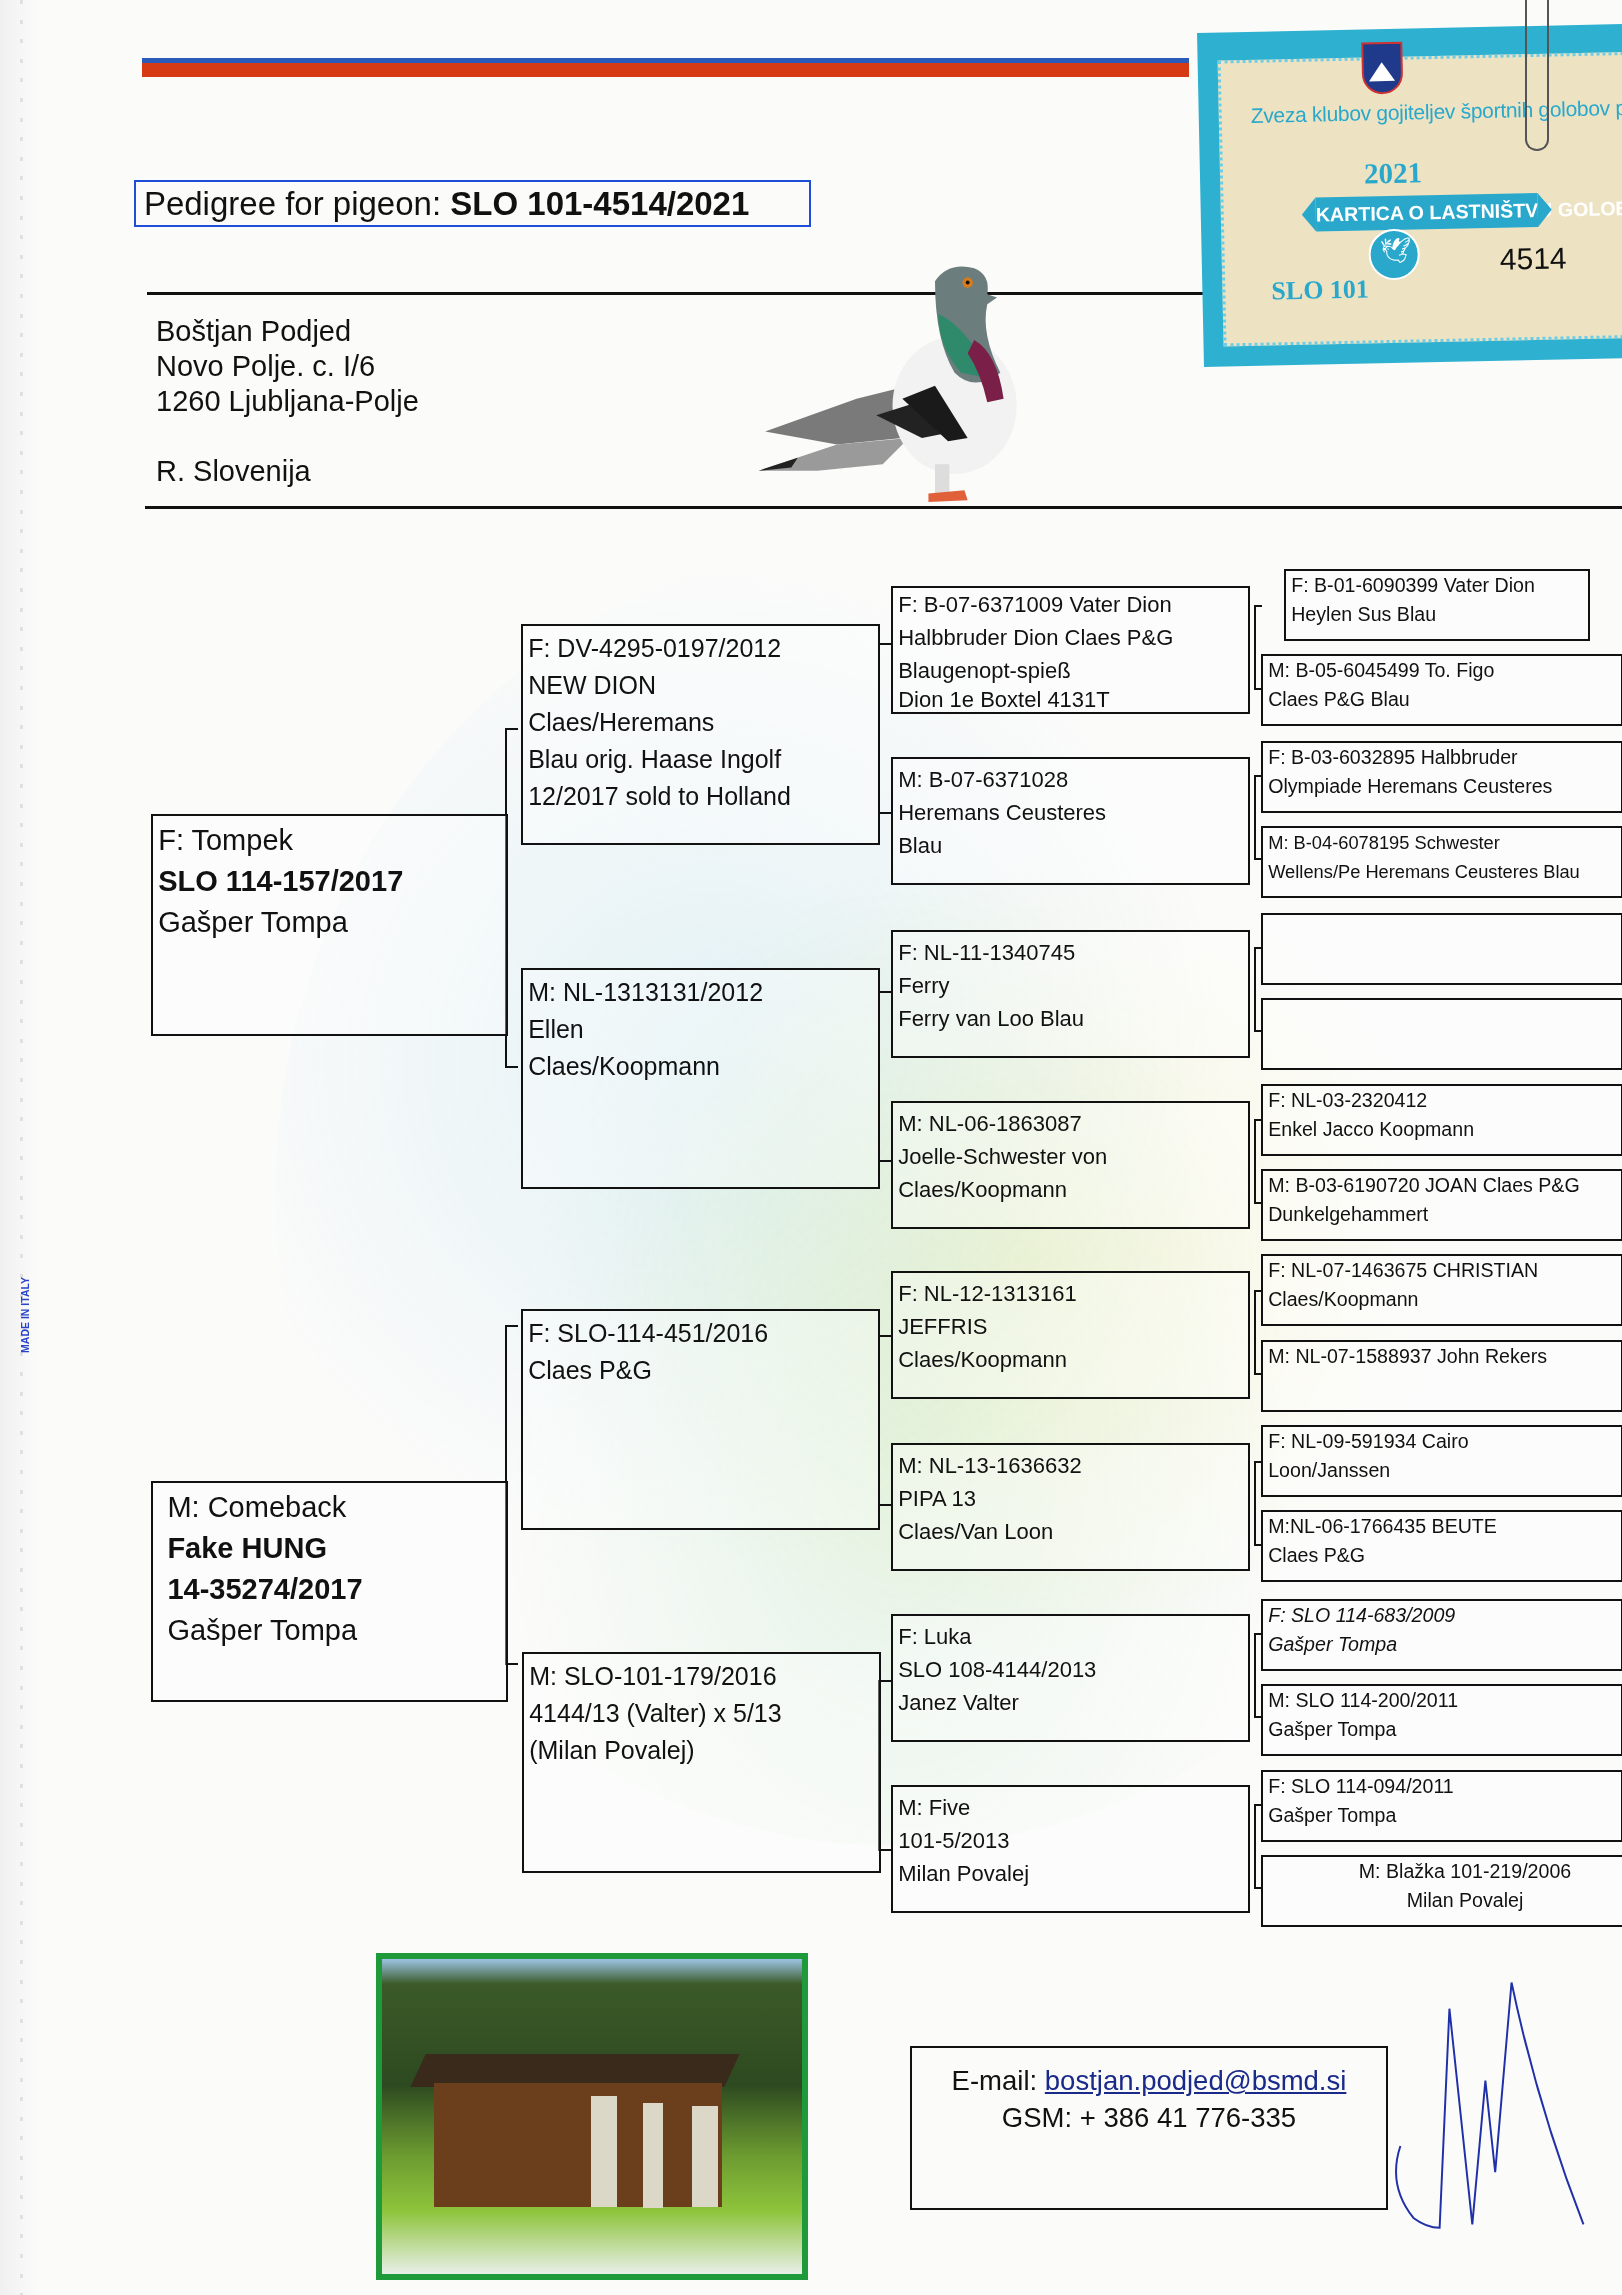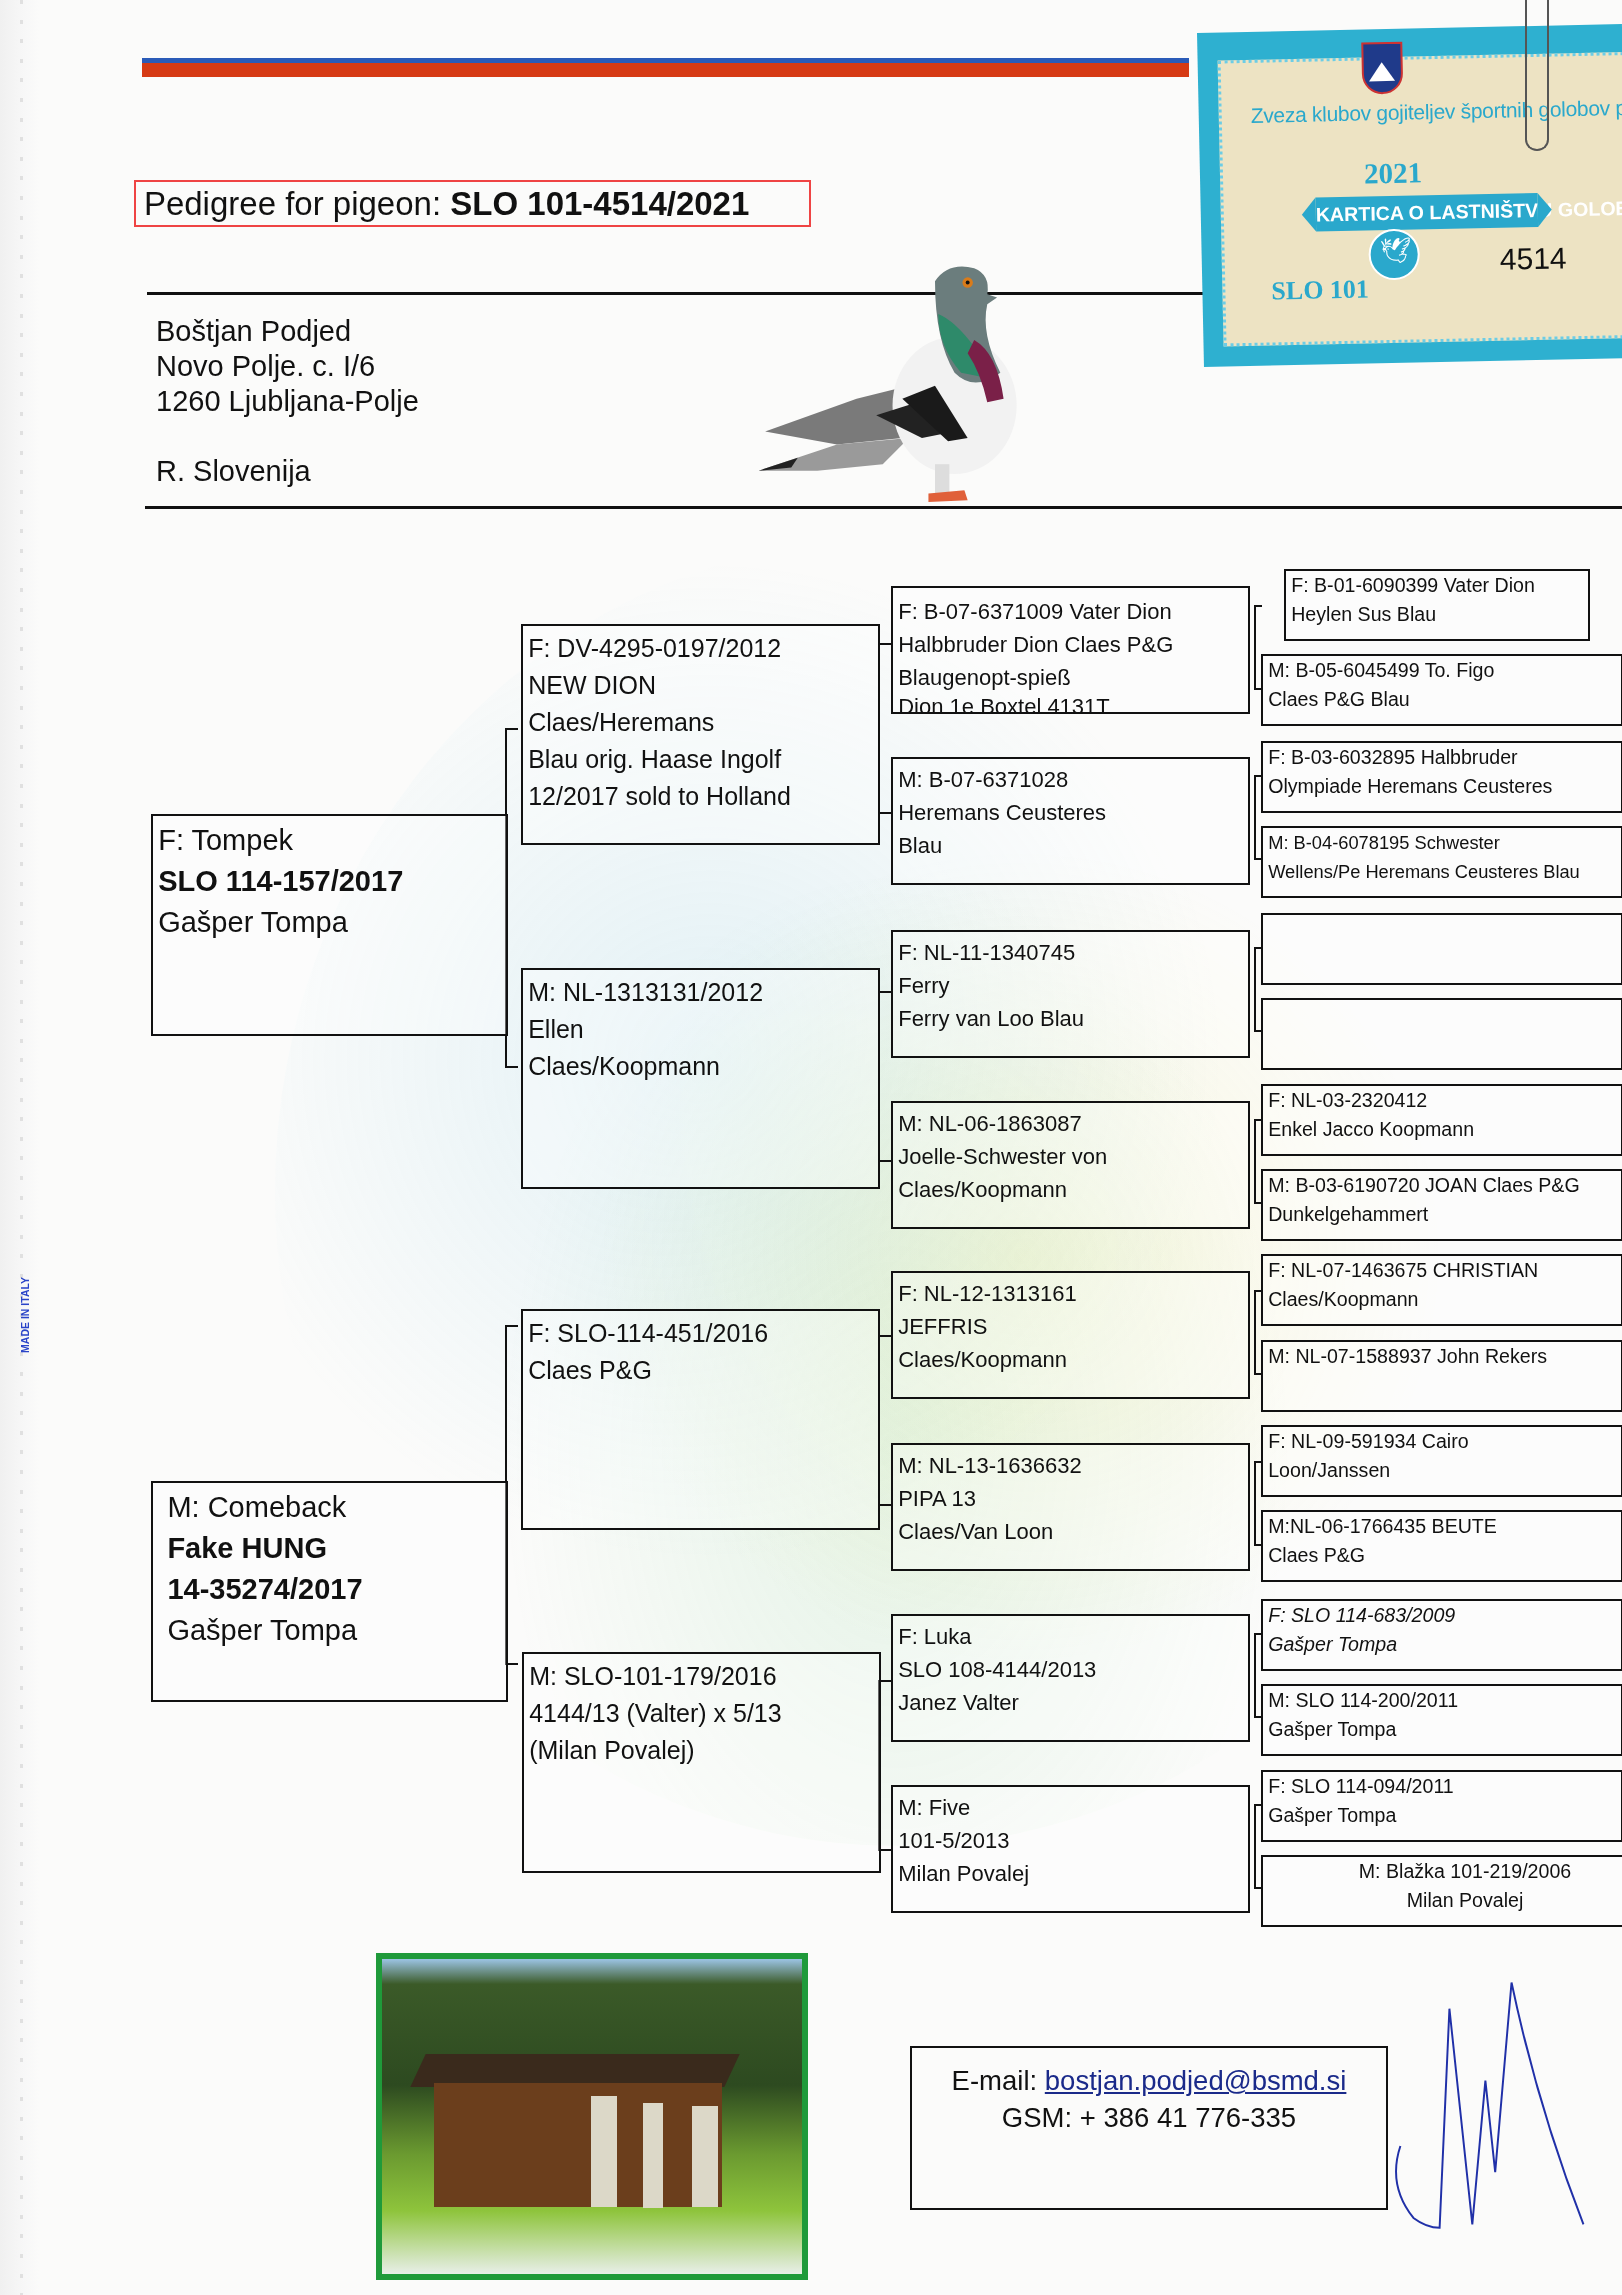--- a/index.html
+++ b/index.html
@@ -6,21 +6,21 @@
   body { width:1623px; height:2295px; background:#fbfbfa; position:relative; overflow:hidden;
          font-family:"Liberation Sans", "DejaVu Sans", sans-serif; color:#111; }
   .abs { position:absolute; }
   
   .sleeve { left:0; top:0; width:39px; height:2295px; background:linear-gradient(90deg,#f0f0f0,#f7f7f7 60%,#fbfbfa); }
   .sleeve-dots { left:19.6px; top:0; width:3.9px; height:2295px;
     background:repeating-linear-gradient(180deg,#e0e0e0 0 3.9px,transparent 3.9px 19.6px); }
   .made-in-italy { left:-13px; top:1309px; transform:rotate(-90deg); transform-origin:center; font-size:10.5px; font-weight:bold; color:#2a44c8; white-space:nowrap; }
   .flag-bar-blue { left:142px; top:58px; width:1047px; height:5.2px; background:#2a5bb8; }
   .flag-bar-red { left:142px; top:63px; width:1047px; height:14.4px; background:#d63a14; }
-  .title-box { left:134px; top:180px; width:677px; height:47px; border:2px solid #ef4444; box-sizing:border-box;
+  .title-box { left:134px; top:180px; width:677px; height:47px; border:2px solid #1d4ed8; box-sizing:border-box;
     font-size:33px; line-height:44px; padding-left:7.9px; white-space:nowrap; }
   .title-box b { font-weight:bold; }
   .rule { height:2.6px; background:#111; }
   .owner { left:156px; top:314px; font-size:29px; line-height:35px; }
   .owner div { white-space:nowrap; }
   .box { position:absolute; border:2.6px solid #111; box-sizing:border-box; background:rgba(255,255,255,0.35);
     padding:3.9px 5.2px; overflow:hidden; }
   .box .ln { white-space:nowrap; display:block; }
   .g1 { font-size:29px; line-height:41px; }
   .g2 { font-size:25px; line-height:37px; }
@@ -167,21 +167,21 @@
 
 <div class="conn" style="left:1254px; top:605px; width:7.9px; height:85px;"></div>
 <div class="conn" style="left:1254px; top:775px; width:7.9px; height:85px;"></div>
 <div class="conn" style="left:1254px; top:947px; width:7.9px; height:85px;"></div>
 <div class="conn" style="left:1254px; top:1119px; width:7.9px; height:85px;"></div>
 <div class="conn" style="left:1254px; top:1290px; width:7.9px; height:85px;"></div>
 <div class="conn" style="left:1254px; top:1461px; width:7.9px; height:85px;"></div>
 <div class="conn" style="left:1254px; top:1633px; width:7.9px; height:85px;"></div>
 <div class="conn" style="left:1254px; top:1804px; width:7.9px; height:85px;"></div>
 
-<div class="box g3" style="left:891px; top:586px; width:359px; height:128px; padding-top:7px;">
+<div class="box g3" style="left:891px; top:586px; width:359px; height:128px; padding-top:0;">
   <span class="ln">F: B-07-6371009 Vater Dion</span>
   <span class="ln">Halbbruder Dion Claes P&amp;G</span>
   <span class="ln">Blaugenopt-spieß</span>
   <span class="ln" style="line-height:26px;">Dion 1e Boxtel 4131T</span>
 </div>
 <div class="box g3" style="left:891px; top:757px; width:359px; height:128px;">
   <span class="ln">M: B-07-6371028</span>
   <span class="ln">Heremans Ceusteres</span>
   <span class="ln">Blau</span>
 </div>

